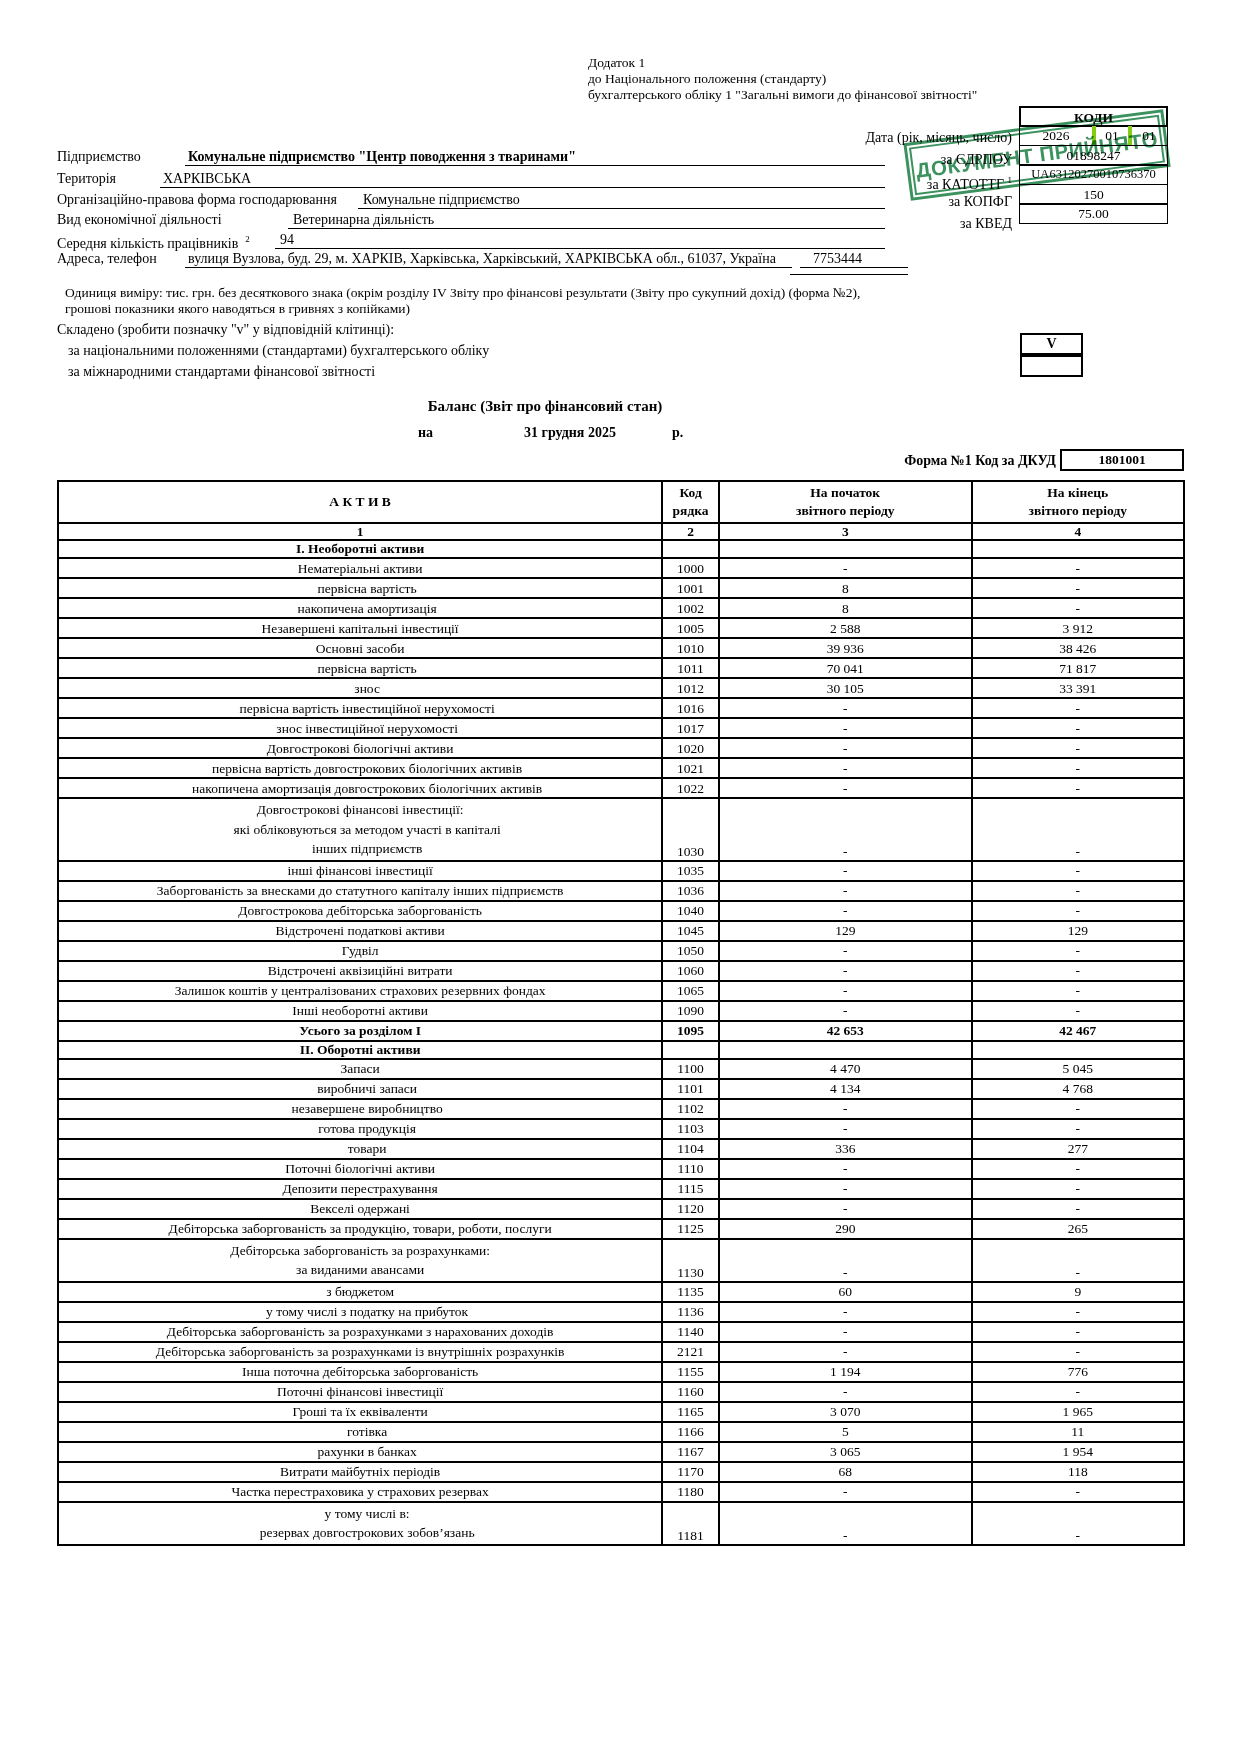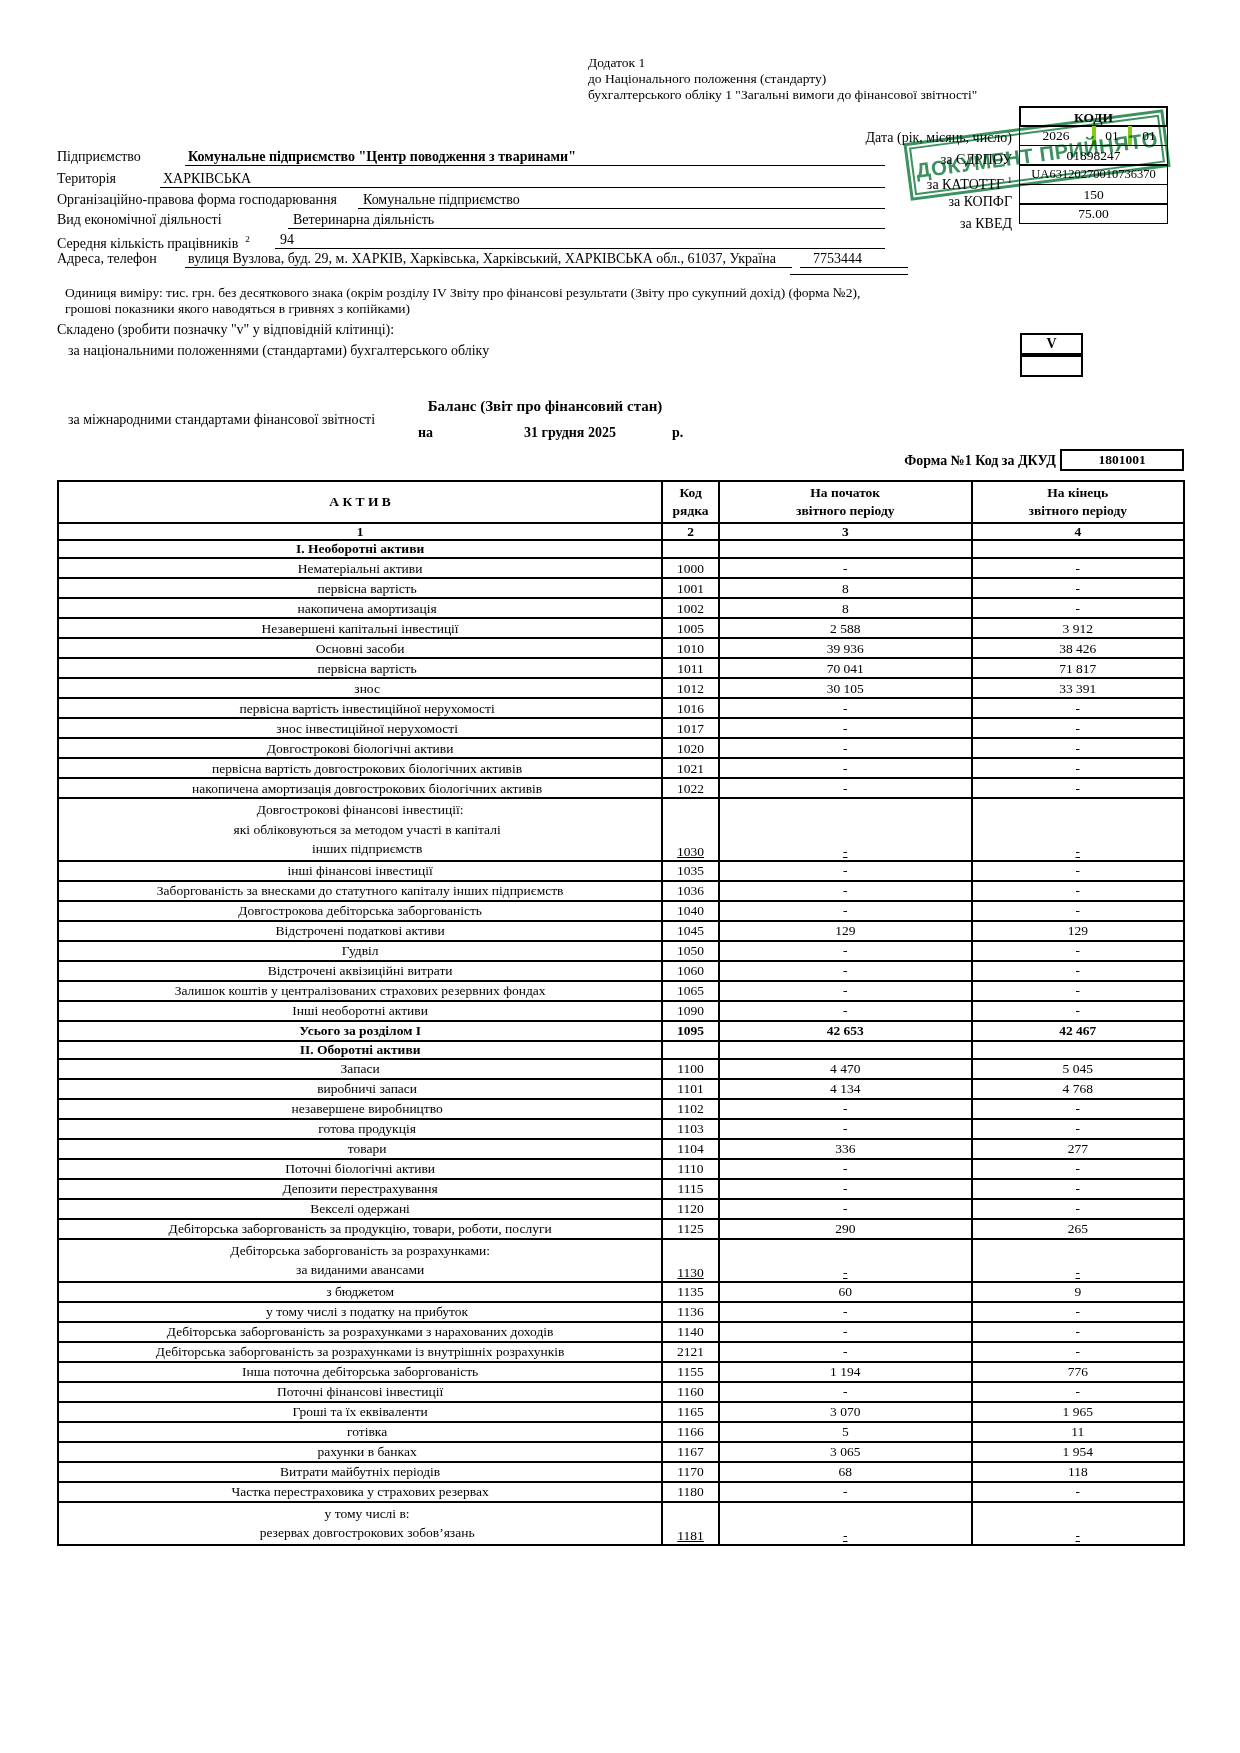--- a/index.html
+++ b/index.html
@@ -41,21 +41,21 @@
                line-height:15px;height:20px;box-sizing:border-box;}
   table.bal .c1{width:586px;text-align:center;}
   table.bal .c2{width:55px;text-align:center;}
   table.bal .c3{width:245px;text-align:center;}
   table.bal .c4{width:206px;text-align:center;}
   table.bal .hdr td{text-align:center;font-weight:bold;height:42px;line-height:18px;}
   table.bal .nums td{text-align:center;font-weight:bold;height:17px;line-height:13px;padding:0 4px;}
   table.bal .sec td{height:18px;line-height:14px;padding:0 4px;}
   table.bal .sec .c1{text-align:center;font-weight:bold;margin-left:32px;}
   table.bal tr.boldrow td{font-weight:bold;}
-  table.bal td.vb{vertical-align:bottom;text-decoration:underline;}
+  table.bal td.vb{vertical-align:bottom;}
   table.bal .ln{display:block;line-height:19.5px;}
   table.bal .ln.ind{padding-left:14px;}
   table.bal td.indent{padding-left:18px;}
 </style>
 </head>
 <body>
 
 <div class="page">
 
   <div class="abs t13" style="left:588px;top:55px;">
@@ -114,21 +114,21 @@
   <div class="line" style="left:800px;top:267px;width:108px;"></div>
   <div class="line" style="left:790px;top:274px;width:118px;"></div>
 
   <div class="abs t13" style="left:57px;top:285px;width:1130px;margin-left:8px;">
     <div>Одиниця виміру: тис. грн. без десяткового знака (окрім розділу IV Звіту про фінансові результати (Звіту про сукупний дохід) (форма №2),</div>
     <div>грошові показники якого наводяться в гривнях з копійками)</div>
   </div>
 
   <div class="abs t14" style="left:57px;top:321px;">Складено (зробити позначку "v" у відповідній клітинці):</div>
   <div class="abs t14" style="left:68px;top:342px;">за національними положеннями (стандартами) бухгалтерського обліку</div>
-  <div class="abs t14" style="left:68px;top:363px;margin-top:48px;">за міжнародними стандартами фінансової звітності</div>
+  <div class="abs t14" style="left:68px;top:363px;">за міжнародними стандартами фінансової звітності</div>
   <div class="chk" style="top:333px;">V</div>
   <div class="chk" style="top:355px;"></div>
 
   <div class="abs b" style="left:295px;top:398px;width:500px;text-align:center;font-size:15px;">Баланс (Звіт про фінансовий стан)</div>
   <div class="abs t14 b" style="left:418px;top:424px;">на</div>
   <div class="abs t14 b" style="left:485px;top:424px;width:170px;text-align:center;">31 грудня 2025</div>
   <div class="abs t14 b" style="left:672px;top:424px;">р.</div>
   <div class="abs t14 b" style="left:750px;top:452px;width:306px;text-align:right;">Форма №1 Код за ДКУД</div>
   <div class="abs b" style="left:1060px;top:449px;width:124px;height:22px;box-sizing:border-box;border:2px solid #000;text-align:center;font-size:13.5px;line-height:18px;">1801001</div>
 

